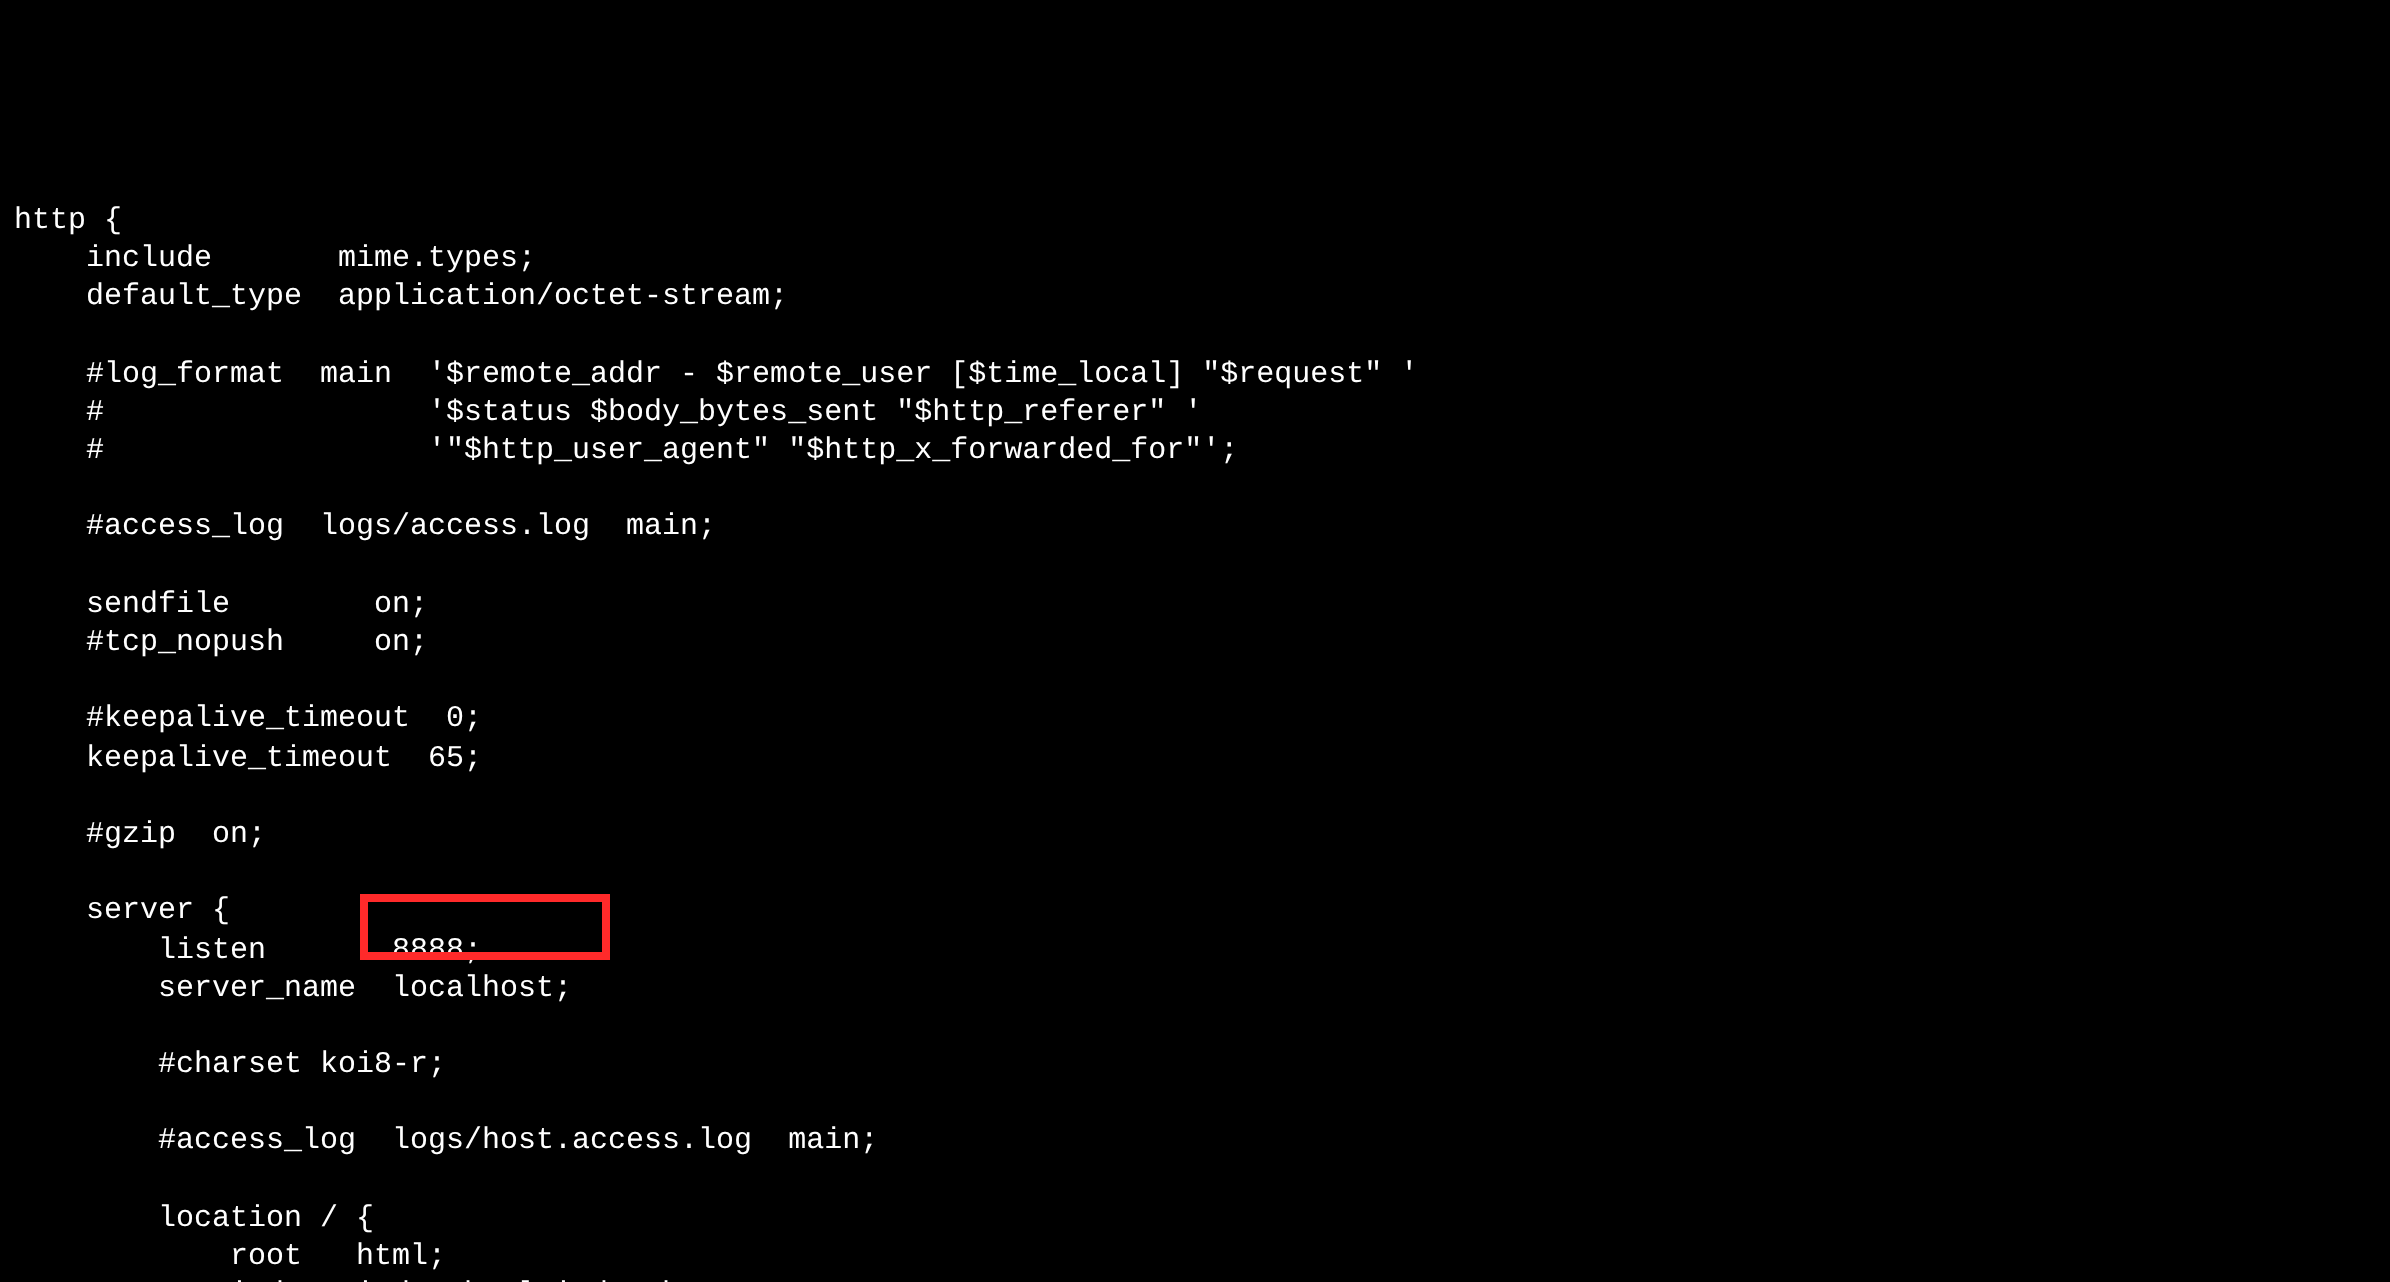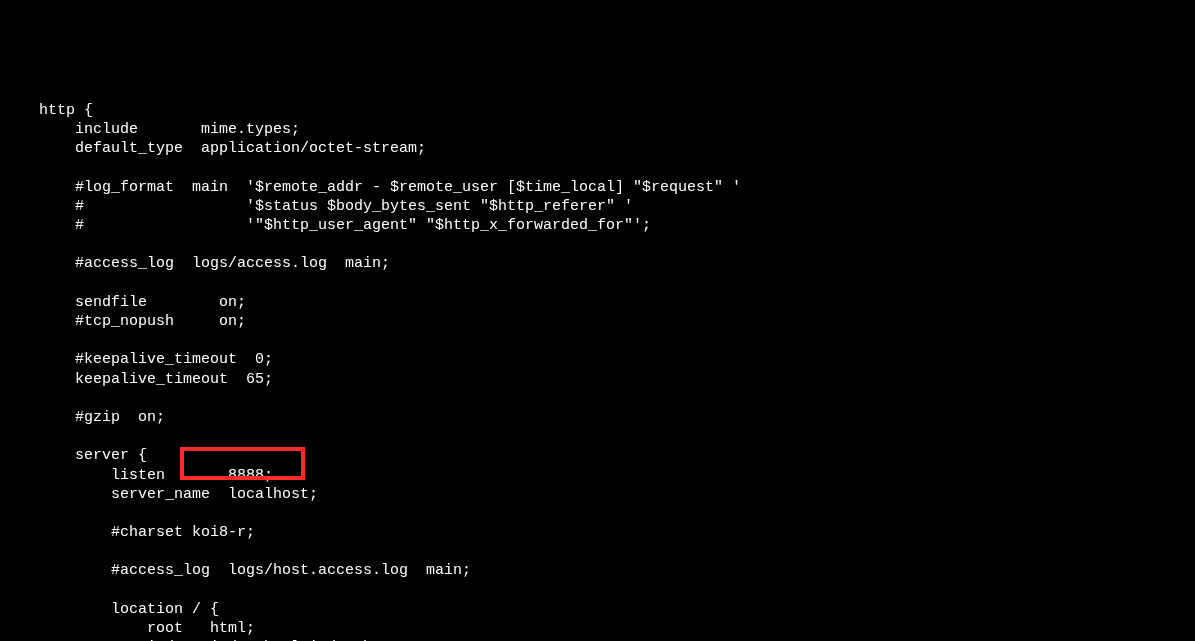--- a/index.html
+++ b/index.html
@@ -14,21 +14,20 @@
       width: 1195px;
       height: 641px;
       box-sizing: border-box;
       overflow: hidden;
     }
     .code-box {
       position: relative;
     }
     .line {
       height: 19.2px;
-      margin-left: 32px;
     }
     .highlight-box {
       position: absolute;
       border: 4px solid #ff2a2a;
       box-sizing: border-box;
       pointer-events: none;
     }
   </style>
 </head>
 <body>

